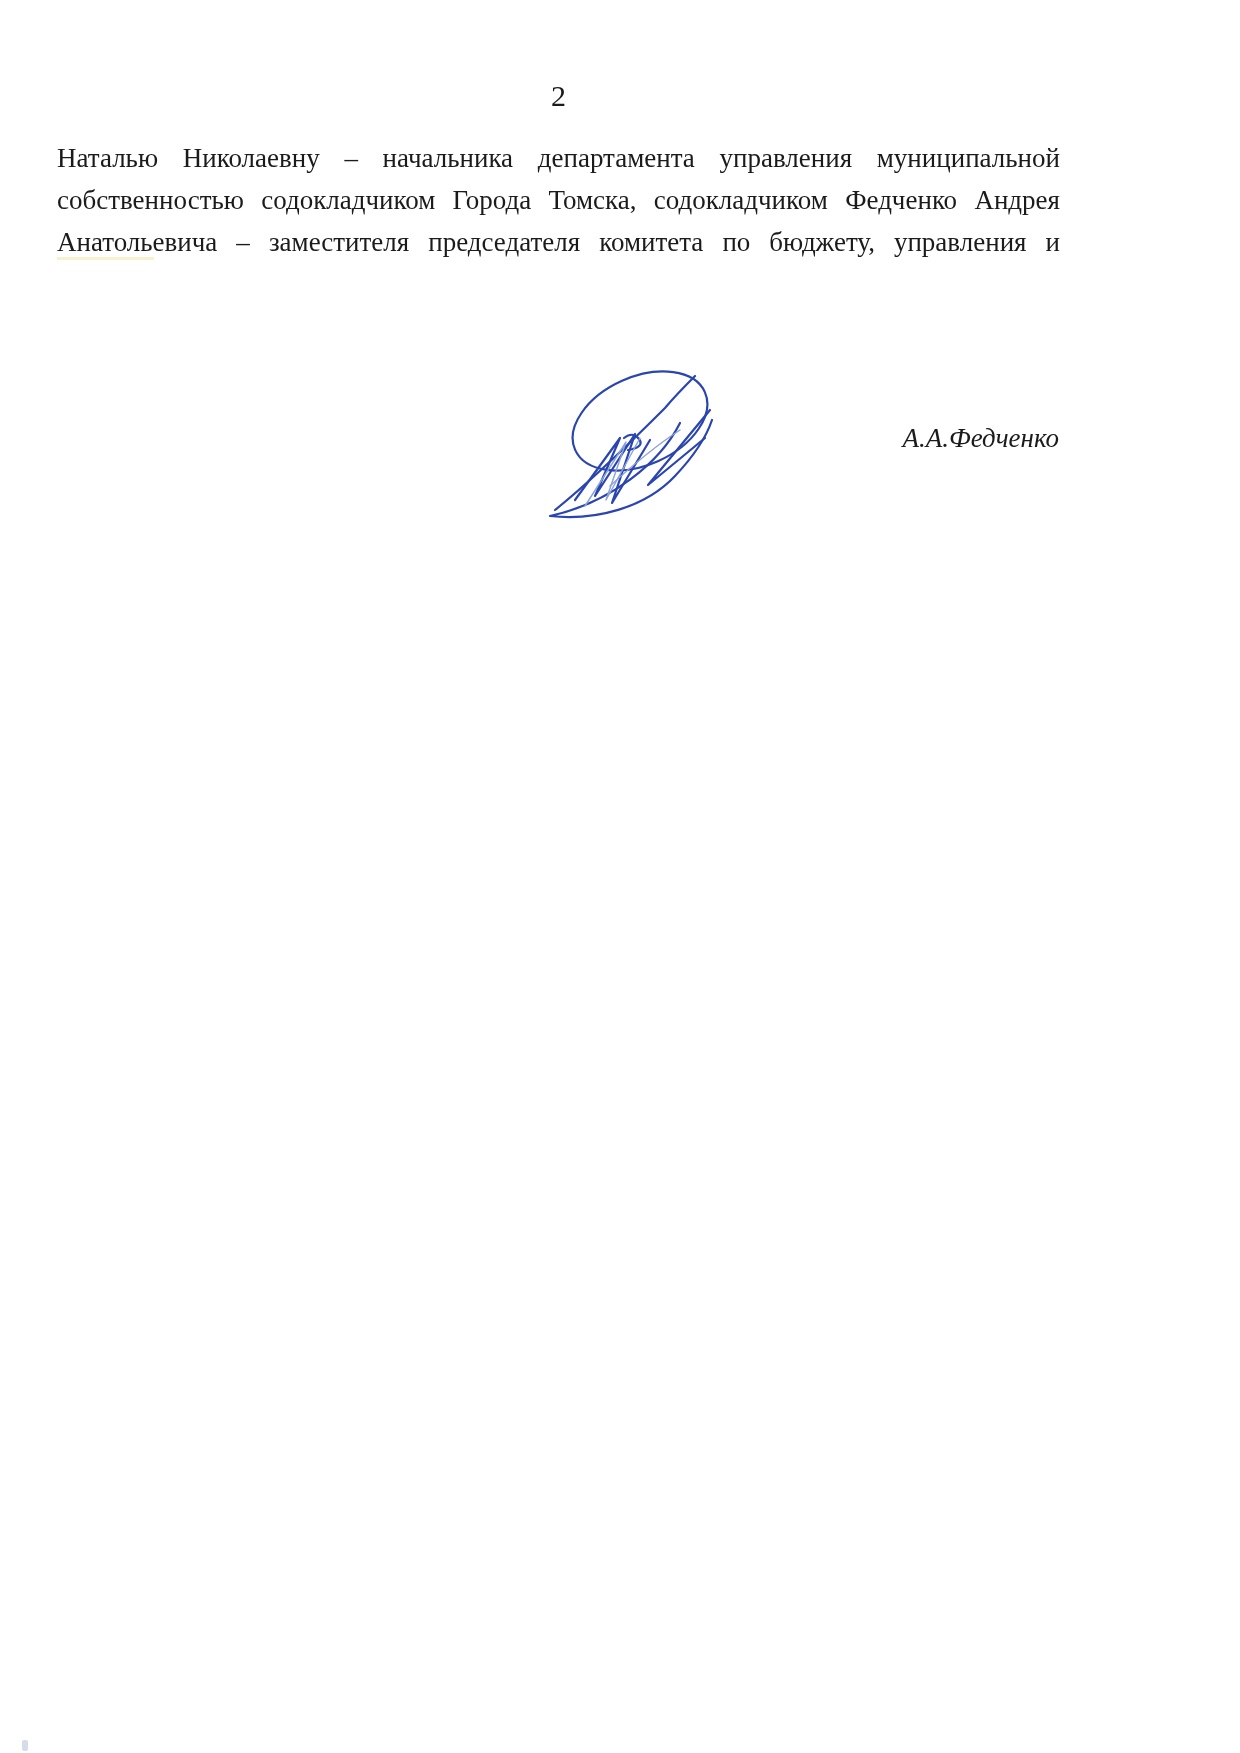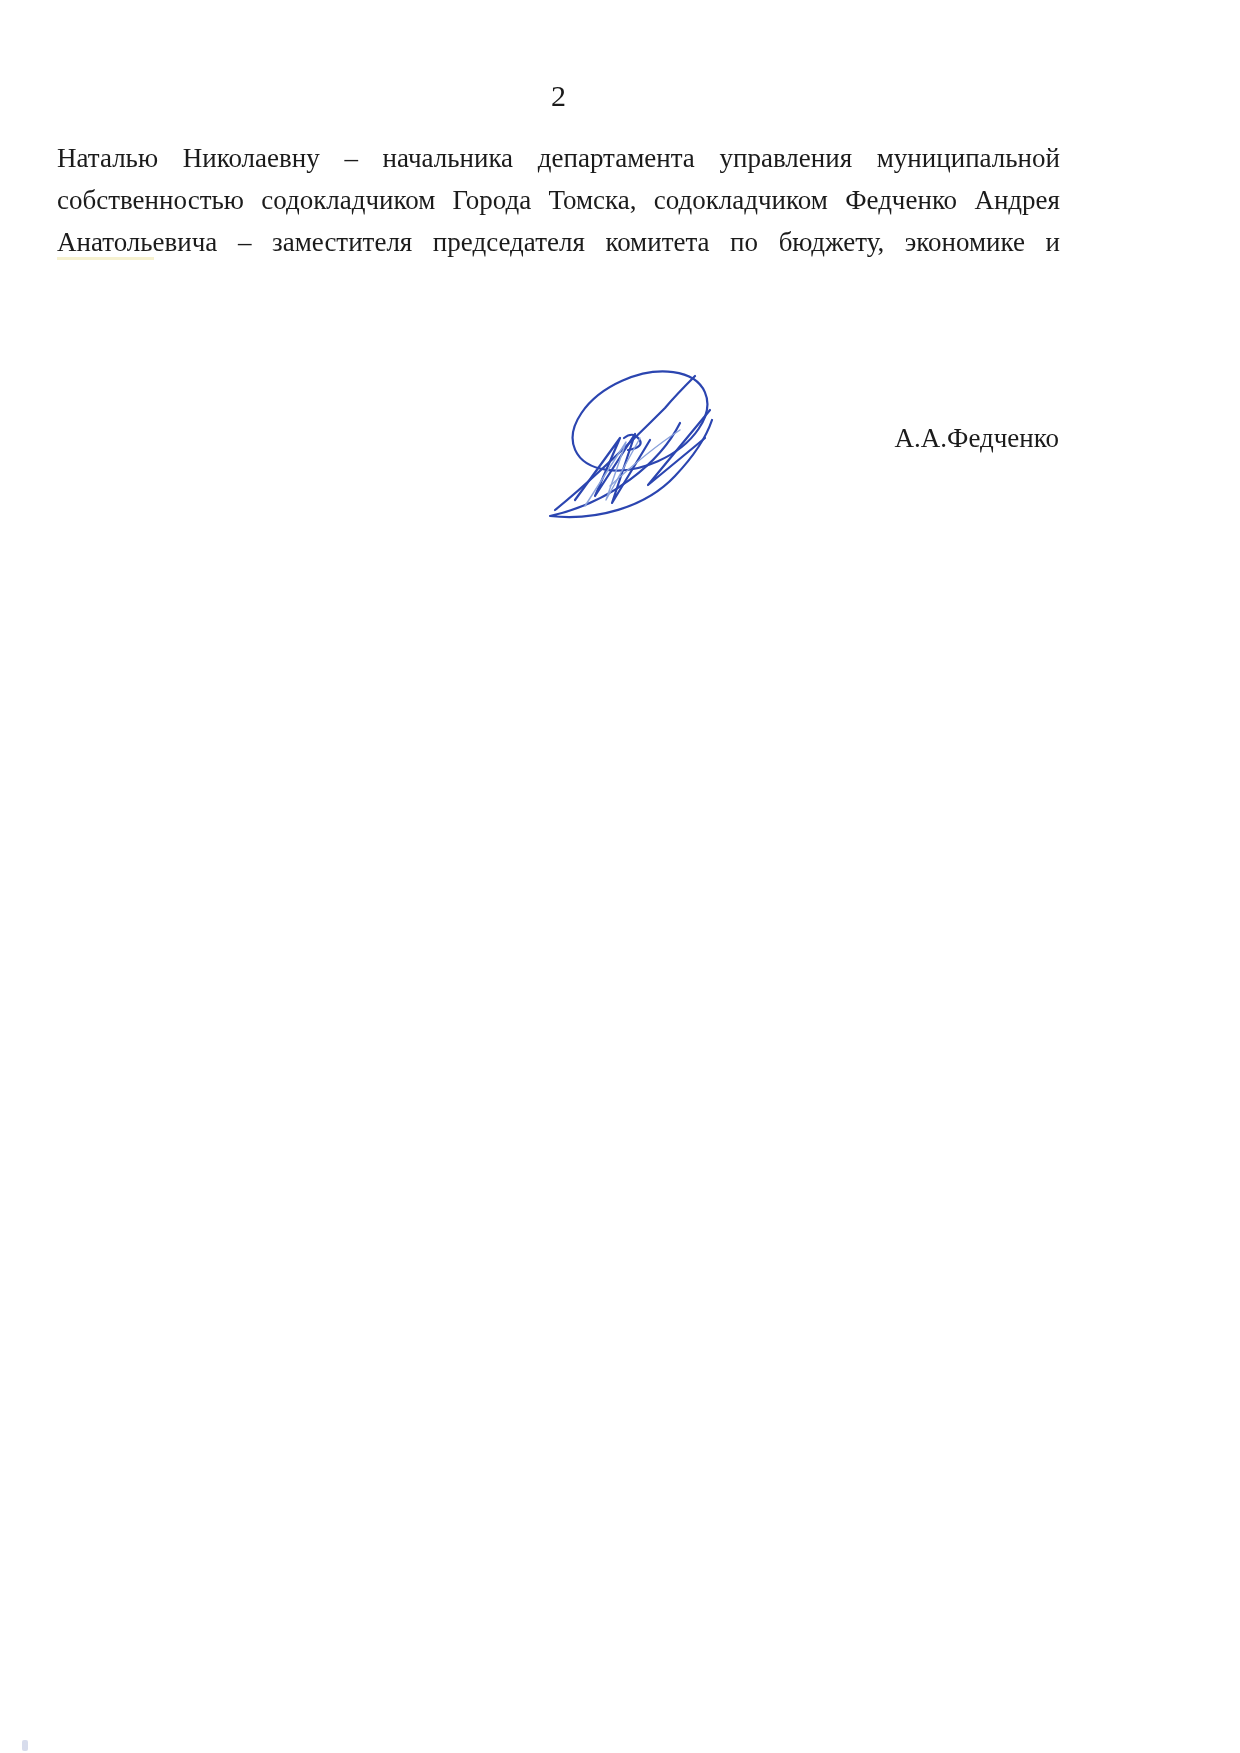--- a/index.html
+++ b/index.html
@@ -61,20 +61,21 @@
     white-space: nowrap;
   }
   .signer-name {
     position: absolute;
     right: 181px;
     top: 423px;
     font-size: 27px;
     line-height: 30px;
     white-space: nowrap;
     text-align: right;
+    font-style: italic;
   }
   .signature-svg {
     position: absolute;
     left: 540px;
     top: 368px;
     width: 180px;
     height: 160px;
   }
   .signature-svg path, .signature-svg ellipse {
     fill: none;
@@ -97,21 +98,21 @@
 </head>
 <body>
 
 <div class="page">
 
   <div class="page-number">2</div>
 
   <div class="body-paragraph">
     <div class="para-line justified">Наталью Николаевну – начальника департамента управления муниципальной</div>
     <div class="para-line justified">собственностью содокладчиком Города Томска, содокладчиком Федченко Андрея</div>
-    <div class="para-line justified">Анатольевича – заместителя председателя комитета по бюджету, экономике и</div>
+    <div class="para-line justified">Анатольевича – заместителя председателя комитета по бюджету, управления и</div>
   </div>
 
   <div class="spell-underline"></div>
 
 
   <svg class="signature-svg" viewBox="0 0 180 160">
 
     <ellipse class="ink-main" cx="100" cy="53" rx="71" ry="44" transform="rotate(-24 100 53)" stroke="#2b45b0"></ellipse>
 
     <path class="ink-main" d="M15,142 C45,118 95,70 125,40 C135,28 147,16 155,8" stroke="#2b45b0"></path>

